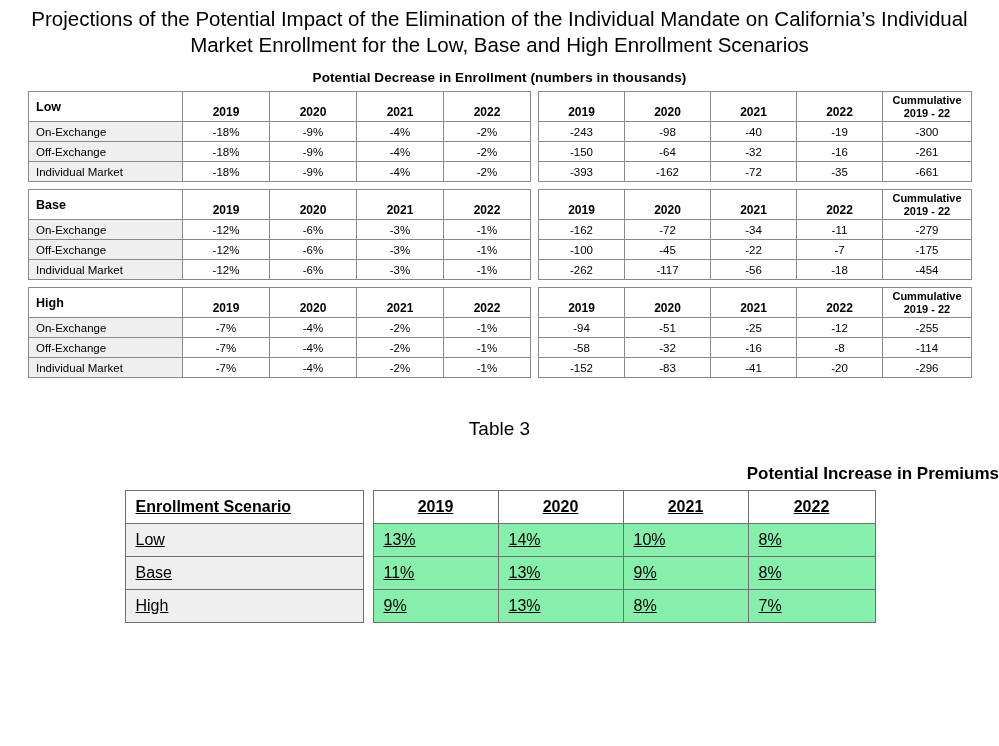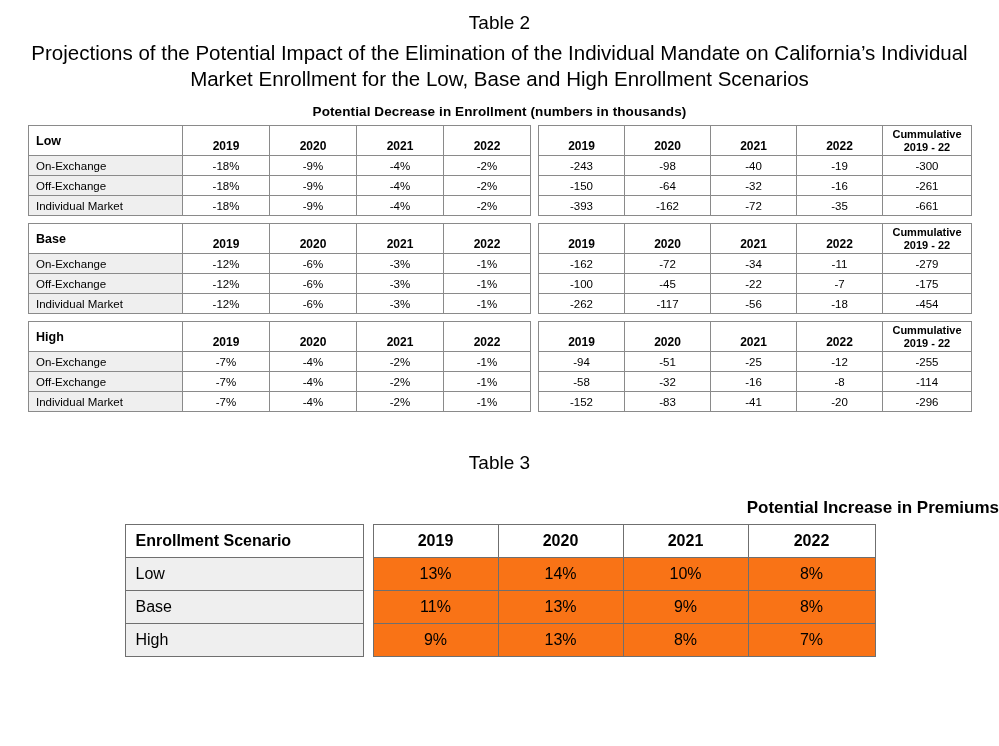--- a/index.html
+++ b/index.html
@@ -124,20 +124,21 @@
   }
   .t3-sub {
     text-align: right;
     font-size: 17px;
     font-weight: bold;
     margin-top: 24px;
   }
   .t3-wrap {
     margin: 6px auto 0 auto;
     width: 750px;
+    text-decoration: underline;
   }
   table.t3 {
     border-collapse: collapse;
     table-layout: fixed;
     width: 750px;
   }
   table.t3 td {
     font-size: 16px;
     height: 32px;
     border: 1px solid #6f6f6f;
@@ -152,37 +153,36 @@
     font-weight: bold;
     background: #ffffff;
     text-align: left;
   }
   table.t3 td.yr {
     text-align: center;
     font-weight: bold;
     background: #ffffff;
   }
   table.t3 td.val {
-    text-align: center;
+    text-align: left;
     padding-left: 10px;
-    background: #f97316;
+    background: #86efac;
   }
   table.t3 td.midgap {
     border: none;
     width: 10px;
     padding: 0;
     background: #ffffff;
   }
 </style>
 </head>
 <body>
 
 <div class="page">
 
-  <div class="t2-label">Table 2</div>
   <div class="t2-title">Projections of the Potential Impact of the Elimination of the Individual Mandate on California’s Individual Market Enrollment for the Low, Base and High Enrollment Scenarios</div>
   <div class="t2-subtitle">Potential Decrease in Enrollment (numbers in thousands)</div>
 
   <div class="t2-wrap">
     <table class="grid">
       <colgroup>
         <col style="width:154px">
         <col style="width:87px">
           <col style="width:87px">
           <col style="width:87px">

